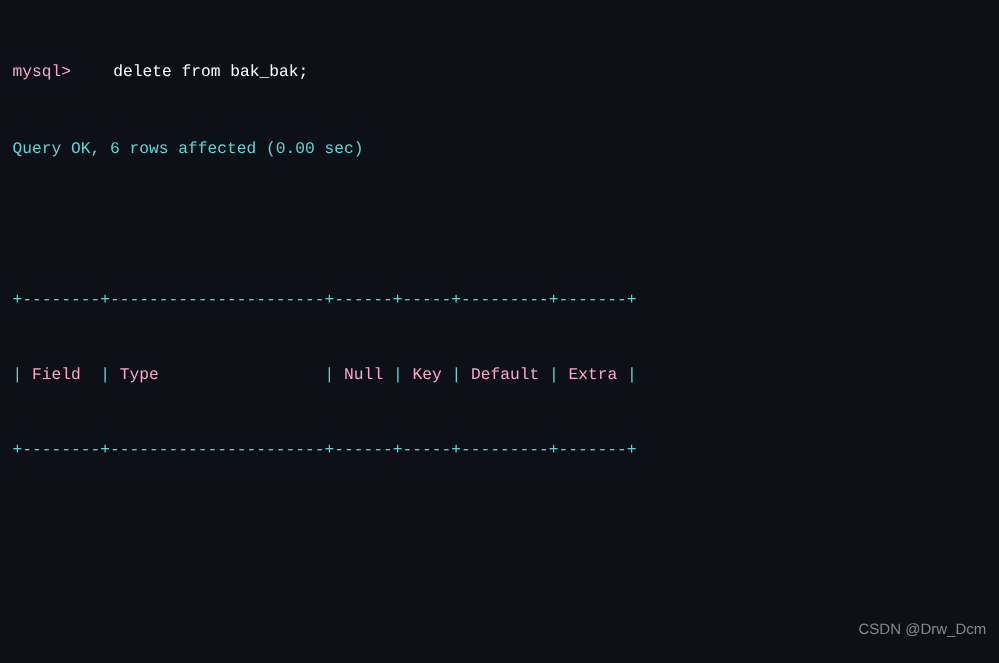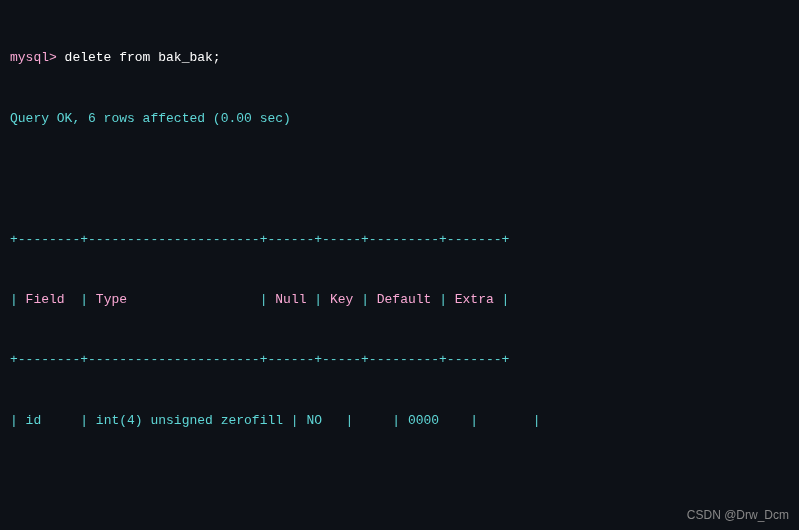--- a/index.html
+++ b/index.html
@@ -16,44 +16,43 @@
     .terminal {
       width: 100%;
       height: 100%;
       padding: 8px 10px;
       line-height: 1.55;
       white-space: pre;
       overflow: hidden;
     }
     .green { color: #f9a8d4; }
     .cyan { color: #5fd7d7; }
-    .white { color: #ffffff; }
+    .white { color: #ffffff; margin-left: 26px; }
     .table-line { color: #5fd7d7; }
     .watermark {
       position: absolute;
-      bottom: 8px;
+      bottom: 20px;
       right: 10px;
       color: #888888;
       font-size: 12px;
       font-family: Arial, sans-serif;
       margin-top: 41px;
     }
     .block { display: block; }
   </style>
 </head>
 <body>
 
 <div class="terminal">
   <span class="block"><span class="green">mysql&gt; </span><span class="white">delete from bak_bak;</span></span>
   <span class="block"><span class="cyan">Query OK, 6 rows affected (0.00 sec)</span></span>
   <span class="block">&nbsp;</span>
   <span class="block"><span class="table-line">+--------+----------------------+------+-----+---------+-------+</span></span>
   <span class="block"><span class="table-line">| </span><span class="green">Field</span><span class="table-line">  | </span><span class="green">Type</span><span class="table-line">                 | </span><span class="green">Null</span><span class="table-line"> | </span><span class="green">Key</span><span class="table-line"> | </span><span class="green">Default</span><span class="table-line"> | </span><span class="green">Extra</span><span class="table-line"> |</span></span>
   <span class="block"><span class="table-line">+--------+----------------------+------+-----+---------+-------+</span></span>
-  <span class="block"><span class="table-line">| </span><span class="cyan">id    </span><span class="table-line"> | </span><span class="cyan">int(4) unsigned zerofill</span><span class="table-line"> | </span><span class="cyan">NO  </span><span class="table-line"> |     | </span><span class="cyan">0000   </span><span class="table-line"> |       |</span></span>
   
   
   
   
   
   
   
   
   
   

